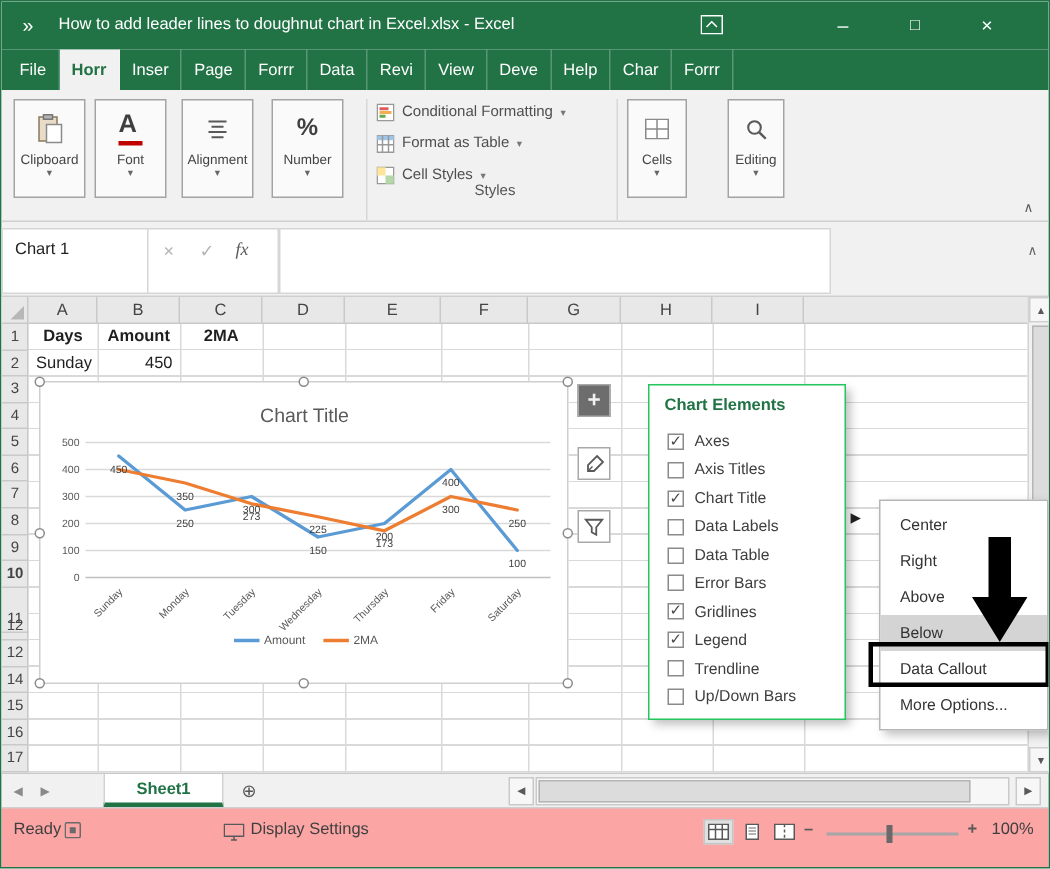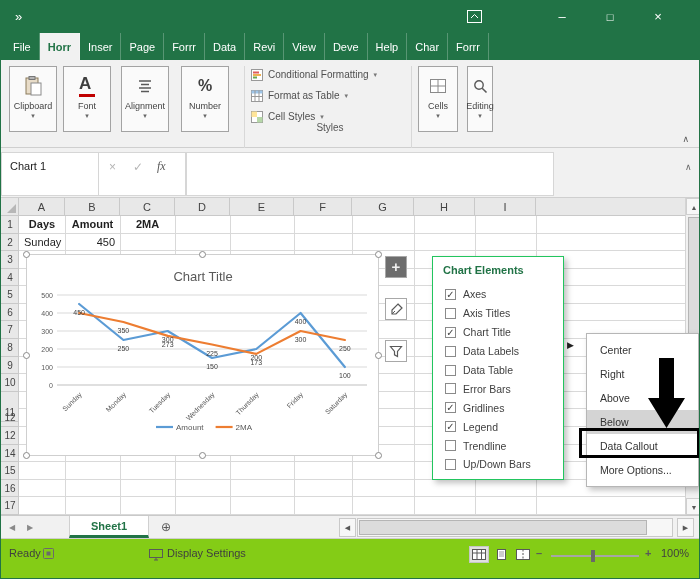--- a/index.html
+++ b/index.html
@@ -95,21 +95,21 @@
 
 .sheetrow{position:absolute;left:0;top:514px;width:100%;height:23px;background:#f1f1f1;border-top:1px solid #c9c9c9;z-index:4;}
 .nav-a{position:absolute;top:7px;font-size:8px;color:#8a8a8a;}
 .tab-active{position:absolute;left:68px;top:0;width:80px;height:22px;line-height:21px;background:#fff;border-left:1px solid #d0d0d0;border-right:1px solid #d0d0d0;border-bottom:3px solid #217346;text-align:center;font-size:11px;font-weight:bold;color:#217346;}
 .addsheet{position:absolute;left:160px;top:4px;font-size:12px;color:#595959;}
 .hs-btn{position:absolute;top:2px;width:17px;height:19px;border:1px solid #c9c9c9;background:#f7f7f7;text-align:center;line-height:18px;font-size:7px;color:#595959;}
 .hs-track{position:absolute;left:356px;top:2px;width:316px;height:19px;border:1px solid #c9c9c9;background:#f7f7f7;}
 .hs-thumb{position:absolute;left:1px;top:1px;width:288px;height:15px;background:#dcdcdc;border:1px solid #b5b5b5;}
 
 
-.statusbar{position:absolute;left:0;top:537px;width:100%;height:42px;background:#84cc16;border-top:1px solid #cfcfcf;z-index:4;}
+.statusbar{position:absolute;left:0;top:537px;width:100%;height:42px;background:#fca5a5;border-top:1px solid #cfcfcf;z-index:4;}
 .sb-item{position:absolute;top:8px;font-size:11px;color:#3f3f3f;}
 .sb-ready{left:8px;}
 .sb-macro{left:42px;top:9px;}
 .sb-dispicon{left:148px;top:10px;}
 .sb-disp{left:166px;}
 .viewbtn{position:absolute;top:7px;width:20px;height:17px;display:flex;align-items:center;justify-content:center;border:1px solid transparent;}
 .viewbtn.on{background:#e0e0e0;border-color:#c6c6c6;}
 .zoom-out{left:535px;font-weight:bold;color:#595959;}
 .zoom-track{position:absolute;left:550px;top:16px;width:88px;height:2px;background:#a6a6a6;}
 .zoom-thumb{position:absolute;left:40px;top:-5px;width:4px;height:12px;background:#696969;}
@@ -117,20 +117,21 @@
 .sb-pct{left:660px;}
 svg{display:block;}
 </style>
 </head>
 <body>
 
 <div id="app">
 
   <div class="titlebar">
     <span class="qat">»</span>
+    <span class="wtitle">How to add leader lines to doughnut chart in Excel.xlsx - Excel</span>
     <span class="ribbon-opts">
       <svg width="15" height="13" viewBox="0 0 15 13">
           <rect x="0.5" y="0.5" width="14" height="12" fill="none" stroke="#fff"></rect>
           <path d="M4 8 L7.5 4.5 L11 8" fill="none" stroke="#fff"></path>
         </svg>
     </span>
     <span class="wbtn min">–</span>
     <span class="wbtn max">□</span>
     <span class="wbtn close">×</span>
   </div>
@@ -242,21 +243,21 @@
     <div class="rg-btn" style="left:417px;width:40px">
       <span class="rg-icon">
         <svg width="16" height="14" viewBox="0 0 16 14">
             <rect x="0.5" y="0.5" width="15" height="13" fill="#fff" stroke="#8a8a8a"></rect>
             <path d="M0.5 7 h15 M8 0.5 v13" stroke="#8a8a8a"></path>
           </svg>
       </span>
       <span class="rg-label">Cells</span>
       <span class="rg-caret">▾</span>
     </div>
-    <div class="rg-btn" style="left:466px;width:26px">
+    <div class="rg-btn" style="left:484px;width:38px">
       <span class="rg-icon">
         <svg width="15" height="15" viewBox="0 0 15 15">
             <circle cx="6" cy="6" r="4.2" fill="none" stroke="#595959" stroke-width="1.4"></circle>
             <path d="M9.2 9.2 L13.5 13.5" stroke="#595959" stroke-width="1.6"></path>
           </svg>
       </span>
       <span class="rg-label">Editing</span>
       <span class="rg-caret">▾</span>
     </div>
 
@@ -292,21 +293,21 @@
     <div id="row-headers">
         <div class="rowh" style="top: 0px;">1</div>
         <div class="rowh" style="top: 17.58px;">2</div>
         <div class="rowh" style="top: 35.16px;">3</div>
         <div class="rowh" style="top: 52.74px;">4</div>
         <div class="rowh" style="top: 70.32px;">5</div>
         <div class="rowh" style="top: 87.9px;">6</div>
         <div class="rowh" style="top: 105.48px;">7</div>
         <div class="rowh" style="top: 123.06px;">8</div>
         <div class="rowh" style="top: 140.64px;">9</div>
-        <div class="rowh" style="top: 158.22px;">10</div>
+        <div class="rowh" style="top: 158.22px; font-weight: bold;">10</div>
         <div class="rowh" style="top: 188px;">11</div>
         <div class="rowh" style="top: 193.38px;">12</div>
         <div class="rowh" style="top: 210.96px;">12</div>
         <div class="rowh" style="top: 228.54px;">14</div>
         <div class="rowh" style="top: 246.12px;">15</div>
         <div class="rowh" style="top: 263.7px;">16</div>
         <div class="rowh" style="top: 281.28px;">17</div>
       </div>
     <div class="corner"></div>
     <div id="cells-layer">

